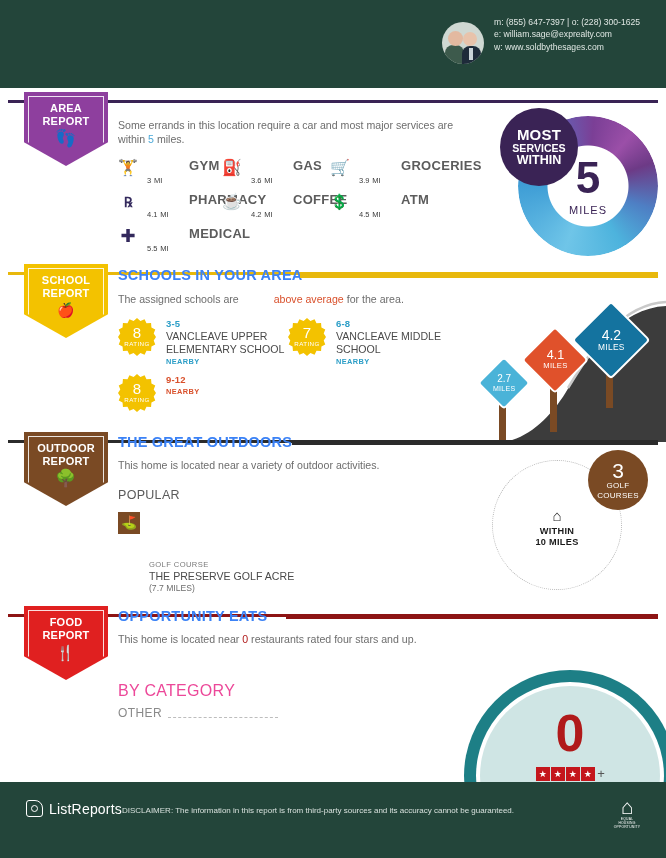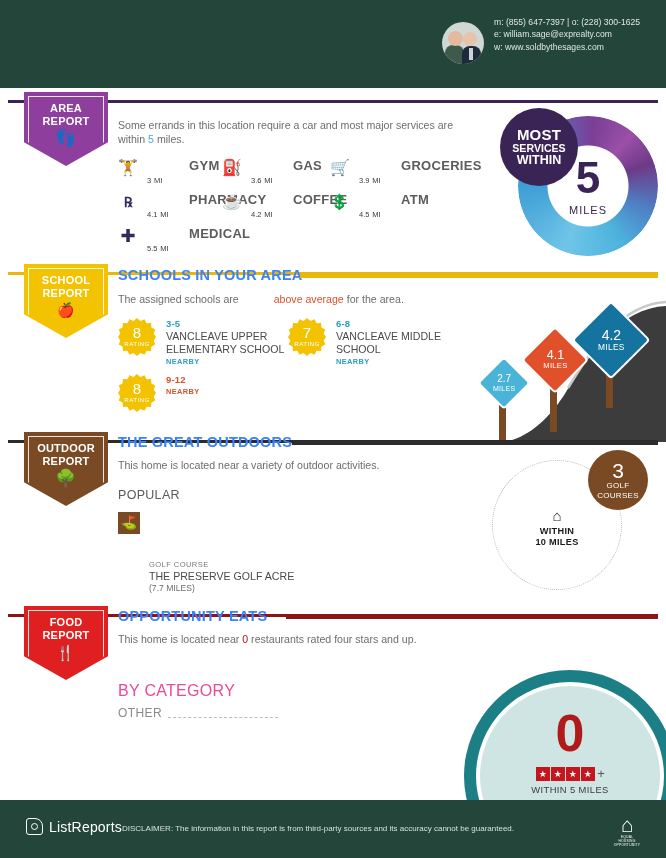--- a/index.html
+++ b/index.html
@@ -99,21 +99,21 @@
   .fcircle{position:absolute;right:-10px;top:56px;width:212px;height:212px;border-radius:50%;background:#1d7f86;}
   .fcircle .inner{position:absolute;left:12px;top:12px;right:12px;bottom:12px;border-radius:50%;background:#fff;}
   .fcircle .inner2{position:absolute;left:16px;top:16px;right:16px;bottom:16px;border-radius:50%;background:#cfe5e4;}
   .fcircle .z{position:absolute;left:0;right:0;top:36px;text-align:center;font-size:52px;font-weight:bold;color:#b01a1a;line-height:54px;}
   .fcircle .stars{position:absolute;left:0;right:0;top:94px;text-align:center;}
   .fcircle .stars i{display:inline-block;width:14px;height:14px;background:#c4161c;color:#fff;font-style:normal;font-size:9px;line-height:14px;text-align:center;margin:0 .5px;vertical-align:middle;}
   .fcircle .stars .plus{color:#555;font-size:13px;margin-left:2px;vertical-align:middle;}
   .fcircle .w5{position:absolute;left:0;right:0;top:114px;text-align:center;font-size:9.4px;color:#3a3a3a;letter-spacing:.4px;}
 
   
-  .footer{position:absolute;left:0;bottom:0;width:666px;height:58px;background:#23453a;}
+  .footer{position:absolute;left:0;bottom:0;width:666px;height:76px;background:#23453a;}
   .lr{position:absolute;left:26px;top:18px;display:flex;align-items:center;gap:6px;color:#fff;}
   .lr .mark{width:15px;height:15px;border:1.6px solid #fff;border-radius:3px 8px 3px 3px;position:relative;}
   .lr .mark:after{content:"";position:absolute;left:4px;top:4px;width:5px;height:5px;border-radius:50%;border:1.4px solid #fff;}
   .lr .nm{font-size:14px;letter-spacing:.2px;}
   .disc{position:absolute;left:122px;top:24px;font-size:8px;color:#d7e0dc;}
   .eho{position:absolute;right:24px;top:14px;width:30px;height:30px;color:#fff;text-align:center;}
   .eho .hs{font-size:21px;line-height:21px;}
   .eho .ht{font-size:3.4px;letter-spacing:.2px;line-height:4px;}
 </style>
 </head>

